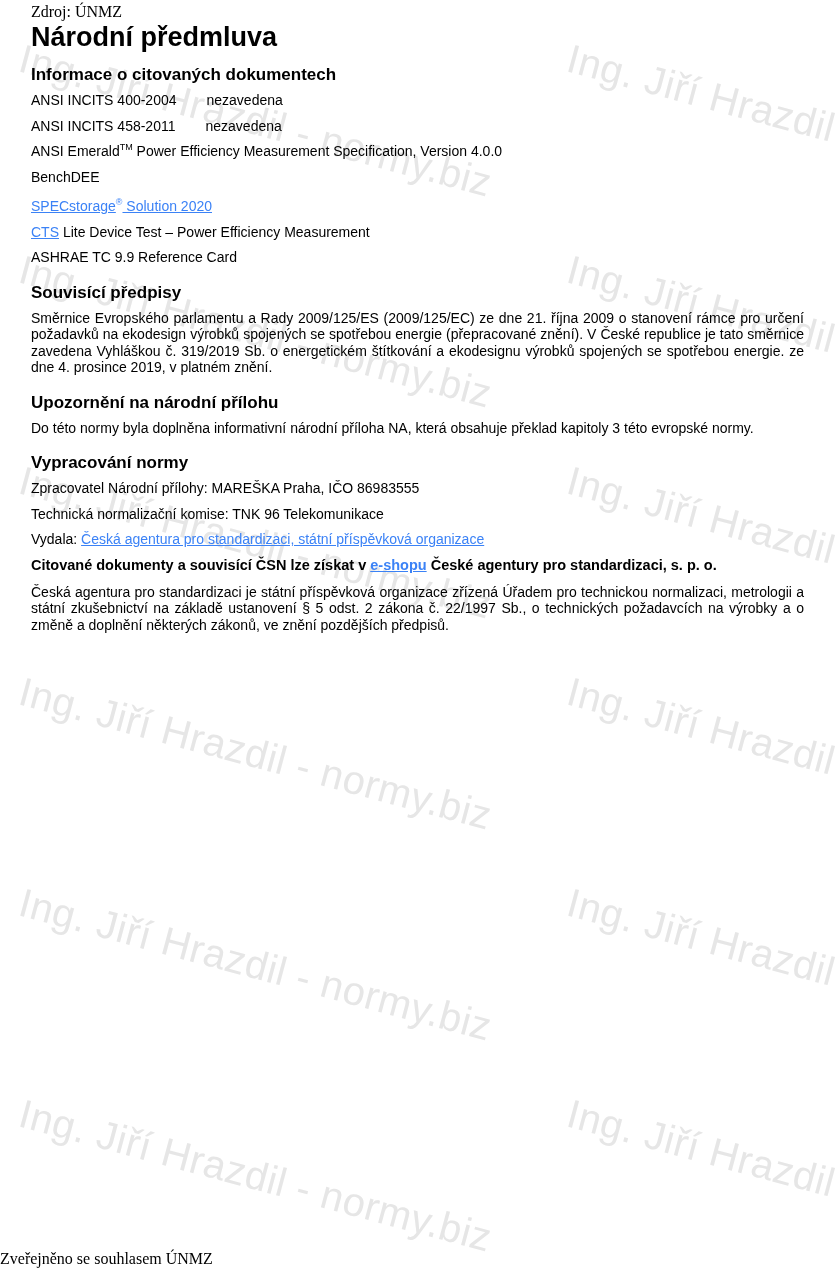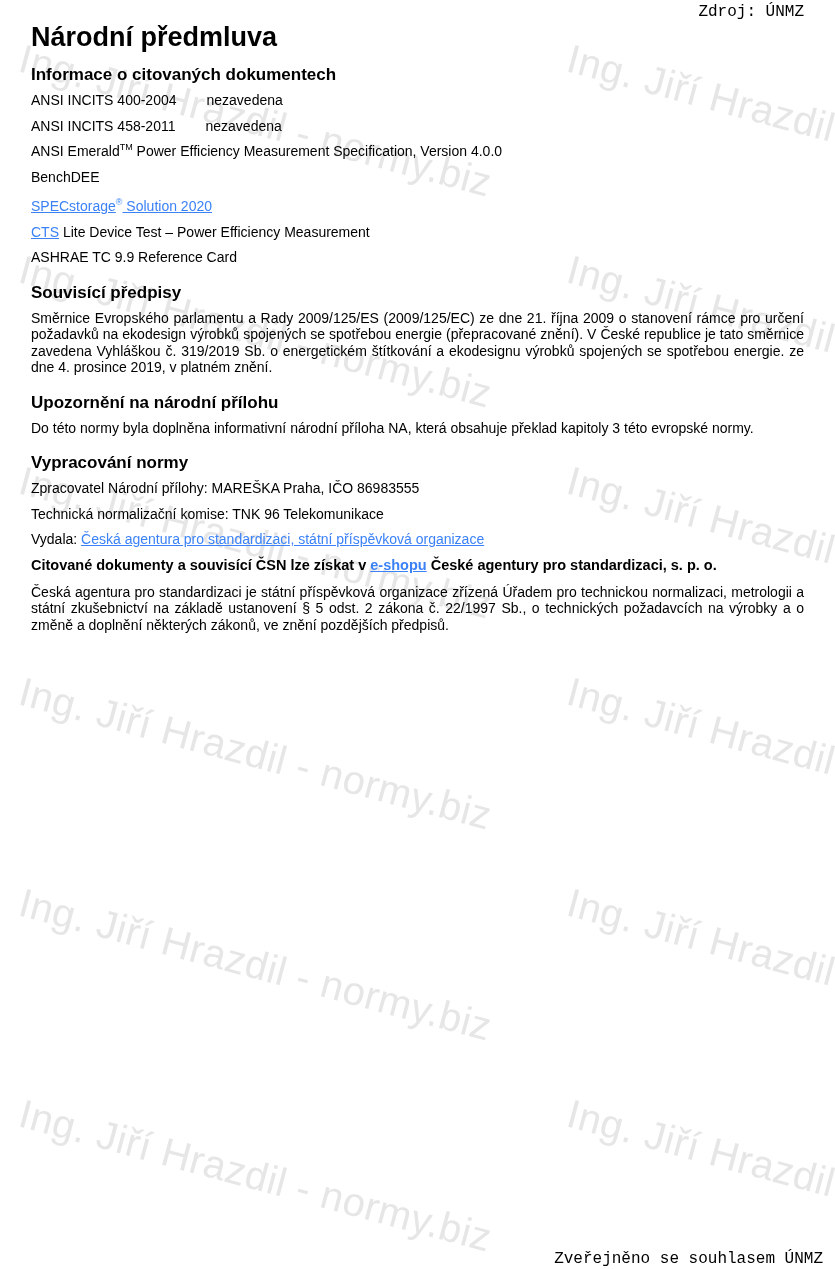--- a/index.html
+++ b/index.html
@@ -18,22 +18,22 @@
     color:#e6e6e6;
     transform:rotate(15deg);transform-origin:0 0;
     font-family:"Liberation Sans",sans-serif;
   }
   .c0{left:26px}.c1{left:574px}
   .r0{top:36px}.r1{top:247px}.r2{top:458px}
   .r3{top:669px}.r4{top:880px}.r5{top:1091px}
   
   .page{position:relative;z-index:1;padding:3px 31px 0 31px;}
   .mono{
-    font-family:Liberation Mono, monospace;
-    font-size:16px;line-height:18px;text-align:right;
+    font-family:Liberation Serif, serif;
+    font-size:16px;line-height:18px;text-align:left;
   }
   .source-line{margin:0 0 4px 0;}
   h1.doc-title{
     font-size:27px;line-height:24px;margin:0 0 17px 0;font-weight:bold;
   }
   h2.sec{
     font-size:17px;line-height:17px;margin:18px 0 9px 0;font-weight:bold;
   }
   h2.sec.first{margin-top:0;}
   p.line{margin:0 0 9px 0;line-height:16.5px;}

